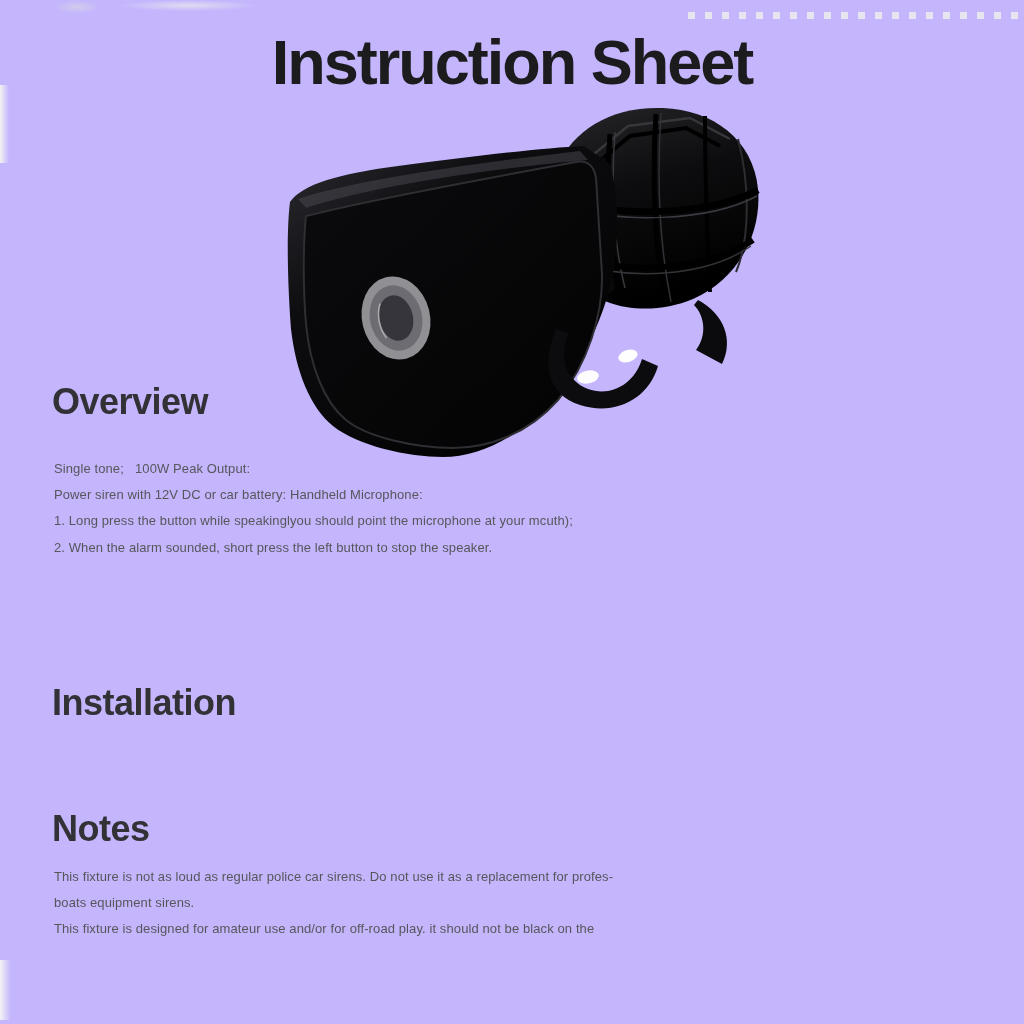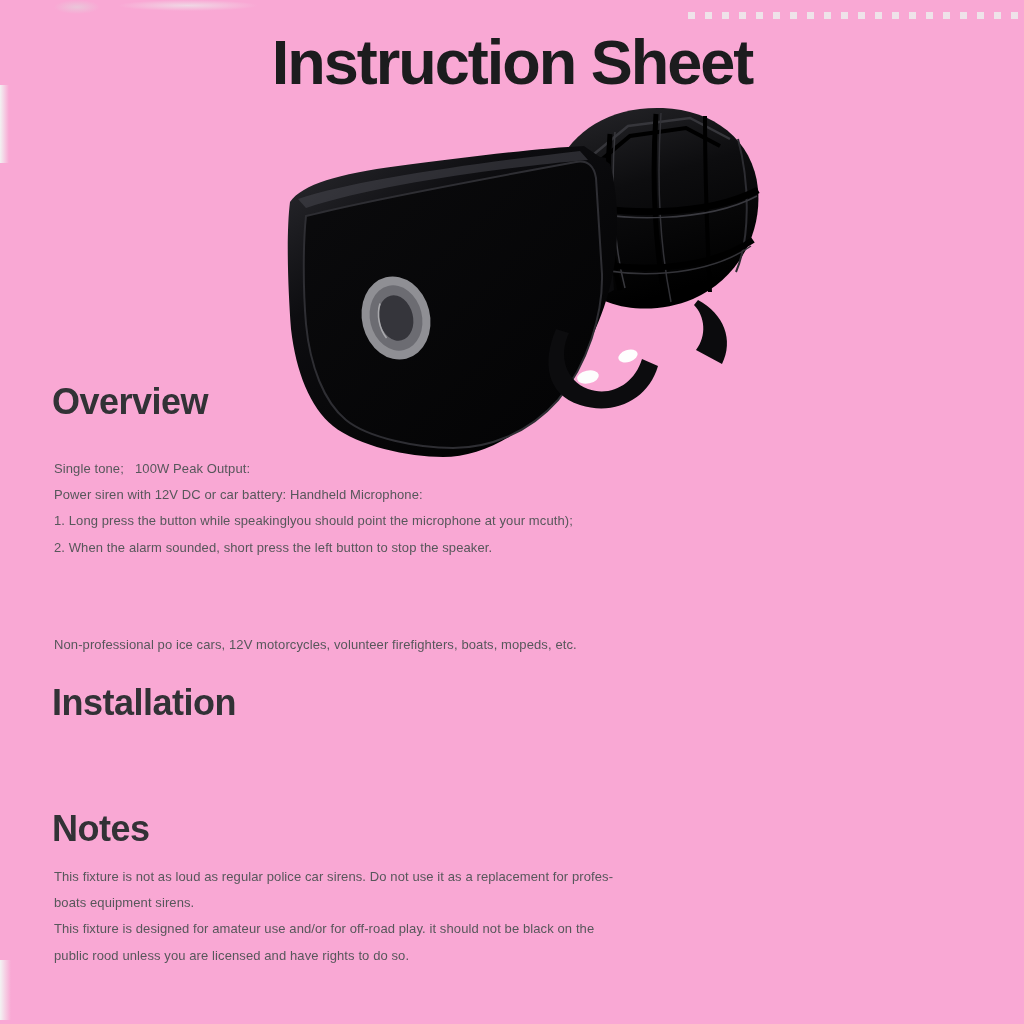--- a/index.html
+++ b/index.html
@@ -1,19 +1,19 @@
 <!DOCTYPE html>
 <html><head>
 <meta charset="utf-8">
 <style>
   * { margin: 0; padding: 0; box-sizing: border-box; }
   html, body { width: 1024px; height: 1024px; background: #ffffff; }
   body { font-family: "Liberation Sans", sans-serif; position: relative; overflow: hidden; }
 
-  .page { position: absolute; inset: 0; background: #f9a8d4; text-decoration: underline; }
+  .page { position: absolute; inset: 0; background: #c4b5fd; text-decoration: underline; }
 
   
   .artifact { position: absolute; pointer-events: none; }
   .a-top-dashes {
     left: 688px; top: 12px; width: 332px; height: 7px; opacity: .85;
     background: repeating-linear-gradient(90deg, #ededed 0 7px, transparent 7px 17px);
   }
   .a-top-smudge1 { left: 54px; top: 0; width: 46px; height: 14px;
     background: radial-gradient(closest-side, #dedede, transparent); opacity: .55; }
   .a-top-smudge2 { left: 118px; top: 0; width: 140px; height: 11px;
@@ -122,27 +122,23 @@
   </div>
 
   <div class="heading h-overview">Overview</div>
   <div class="body-block b-overview">
     <div class="body-line">Single tone;   100W Peak Output:</div>
     <div class="body-line">Power siren with 12V DC or car battery: Handheld Microphone:</div>
     <div class="body-line">1. Long press the button while speakinglyou should point the microphone at your mcuth);</div>
     <div class="body-line">2. When the alarm sounded, short press the left button to stop the speaker.</div>
   </div>
 
-  <div class="body-block b-applications">
-    <div class="body-line">Non-professional po ice cars, 12V motorcycles, volunteer firefighters, boats, mopeds, etc.</div>
-  </div>
 
   <div class="heading h-installation">Installation</div>
 
   <div class="heading h-notes">Notes</div>
   <div class="body-block b-notes">
     <div class="body-line">This fixture is not as loud as regular police car sirens. Do not use it as a replacement for profes-</div>
     <div class="body-line">boats equipment sirens.</div>
     <div class="body-line">This fixture is designed for amateur use and/or for off-road play. it should not be black on the</div>
-    <div class="body-line">public rood unless you are licensed and have rights to do so.</div>
   </div>
 
 </div>
 
 </body></html>

